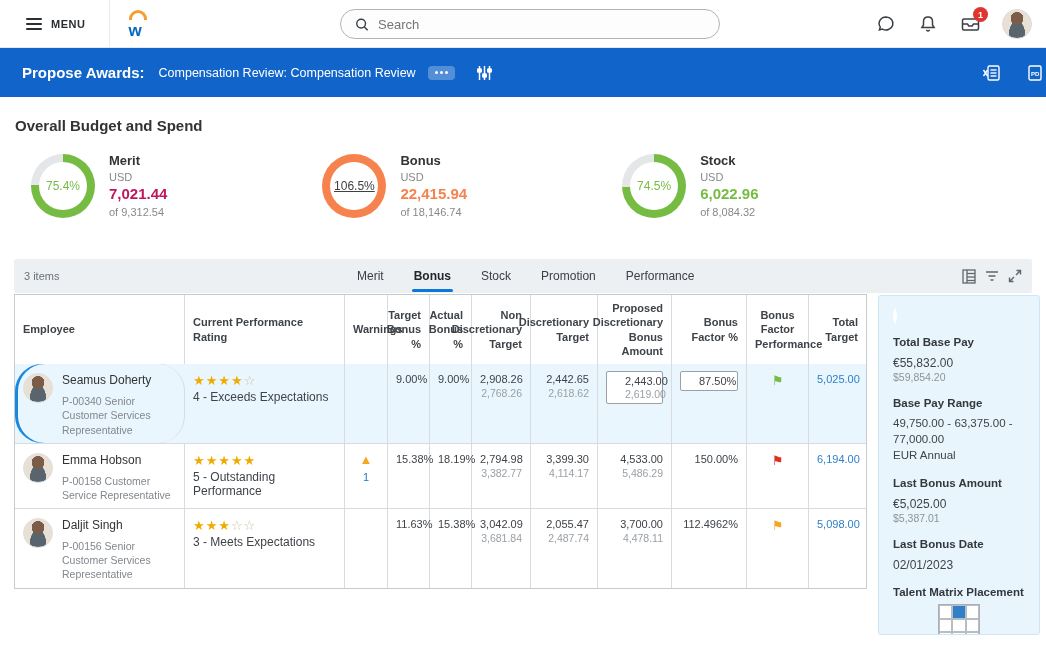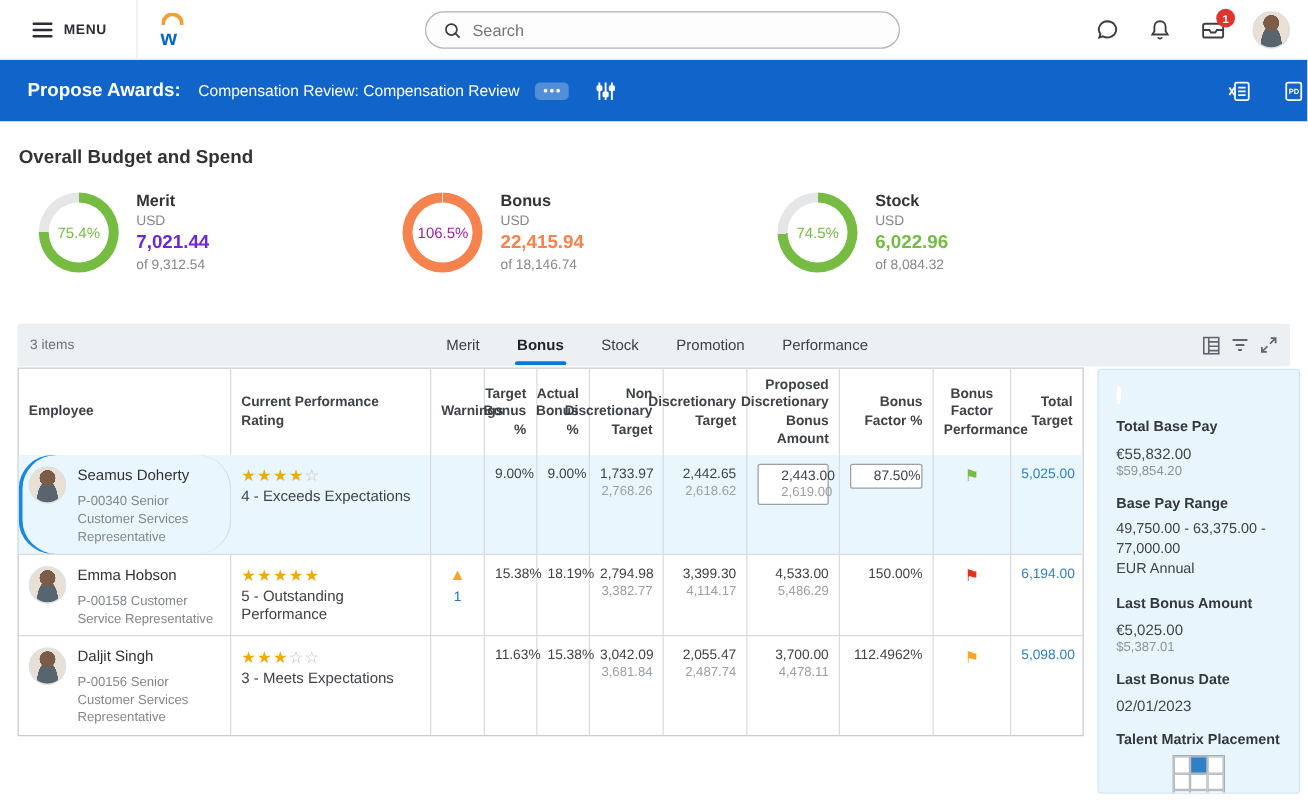--- a/index.html
+++ b/index.html
@@ -226,28 +226,28 @@
 <div class="charts-row">
   <div class="chart-block c0">
     <div class="donut" style="background: conic-gradient(rgb(118, 188, 67) 0deg, rgb(118, 188, 67) 75.4%, rgb(228, 230, 232) 75.4%, rgb(228, 230, 232) 100%);">
       <div class="donut-hole">
           <span style="color: rgb(118, 188, 67);">75.4%</span>
         </div>
     </div>
     <div class="chart-info">
       <div class="chart-label">Merit</div>
       <div class="chart-cur">USD</div>
-      <div class="chart-amt" style="color: #6d28d9; text-align: center;">7,021.44</div>
+      <div class="chart-amt" style="color: #be185d; text-align: center;">7,021.44</div>
       <div class="chart-of">of 9,312.54</div>
     </div>
   </div>
   <div class="chart-block c1">
     <div class="donut" style="background: conic-gradient(rgb(246, 130, 77) 0deg, rgb(246, 130, 77) 100%, rgb(228, 230, 232) 100%, rgb(228, 230, 232) 100%);">
       <div class="donut-hole">
-          <span style="color: #a21caf;">106.5%</span>
+          <span style="color: #404040; text-decoration: underline;">106.5%</span>
         </div>
     </div>
     <div class="chart-info">
       <div class="chart-label">Bonus</div>
       <div class="chart-cur">USD</div>
       <div class="chart-amt" style="color: rgb(246, 130, 77);">22,415.94</div>
       <div class="chart-of">of 18,146.74</div>
     </div>
   </div>
   <div class="chart-block c2">
@@ -334,21 +334,21 @@
       </div>
         </div>
       <div class="cell c-cpr">
         <span class="stars"><span class="star-f">★★★★</span><span class="star-e">☆</span></span>
         <div class="rating-text">4 - Exceeds Expectations</div>
       </div>
       <div class="cell c-warn"></div>
       <div class="cell c-tb num1">9.00%</div>
       <div class="cell c-ab num1">9.00%</div>
       <div class="cell c-ndt">
-        <div class="num1">1,733.97</div>
+        <div class="num1">2,908.26</div>
         <div class="num2">2,768.26</div>
       </div>
       <div class="cell c-dt">
         <div class="num1">2,442.65</div>
         <div class="num2">2,618.62</div>
       </div>
       <div class="cell c-pda">
         <div class="inbox-box">
           <div class="num1">2,443.00</div>
           <div class="num2">2,619.00</div>

